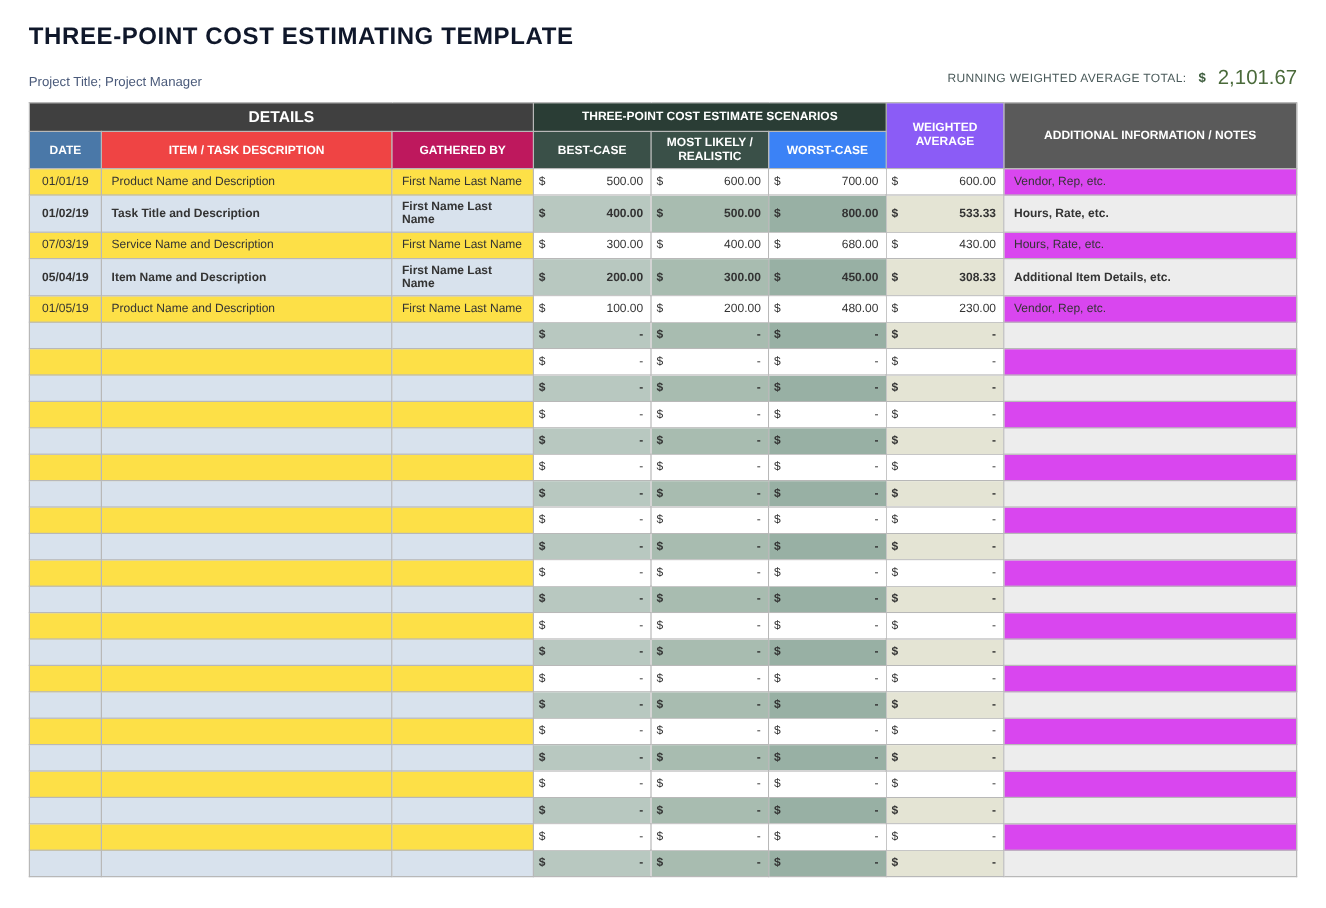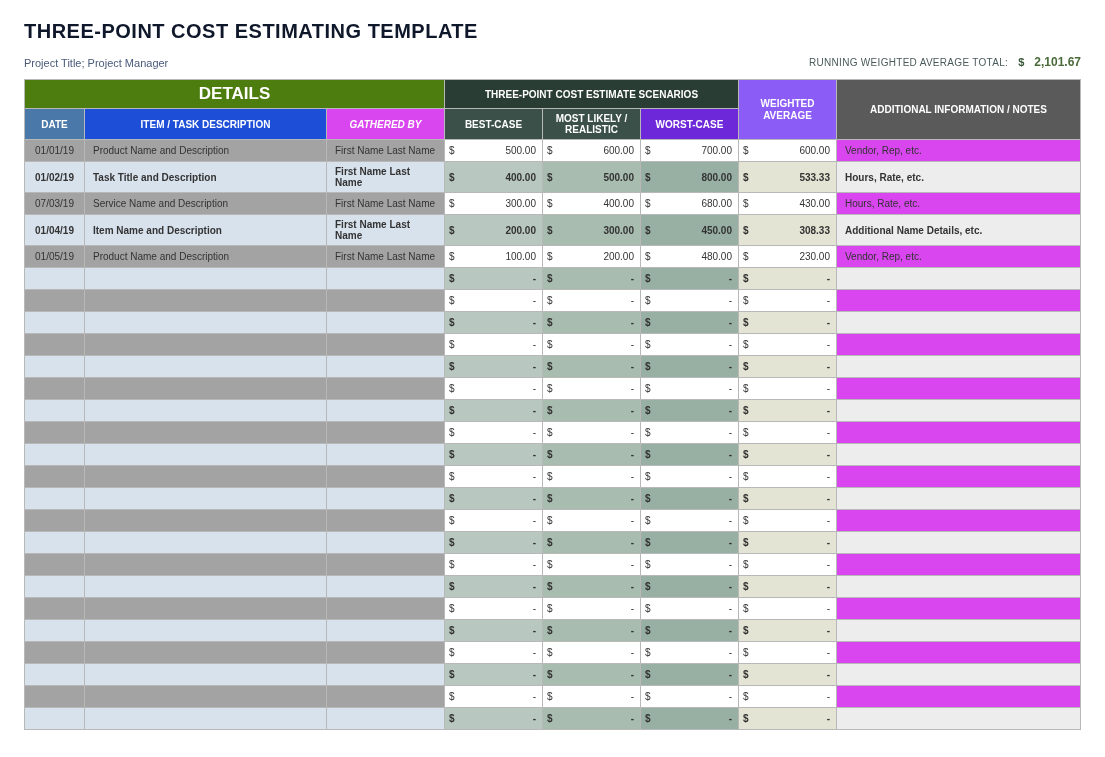--- a/index.html
+++ b/index.html
@@ -25,69 +25,69 @@
     margin-bottom: 8px;
     padding: 2px 0;
   }
   .subheader .right {
     display: flex;
     align-items: center;
     gap: 10px;
   }
   .subheader .right .lbl { color: #4a5a5a; font-size: 10px; letter-spacing: 0.3px; }
   .subheader .right .dollar { color: #3a5a3a; font-weight: bold; font-size:11px;}
-  .subheader .right .amt { color: #4a6a3a; font-weight: bold; font-size: 12px; }
+  .subheader .right .amt { color: #4a6a3a; font-weight: normal; font-size: 17px; }
 
   table {
     border-collapse: collapse;
     width: 100%;
     table-layout: fixed;
     font-size: 10px;
   }
   th, td {
     border: 1px solid #b8b8b8;
     padding: 4px 6px;
     height: 22px;
     vertical-align: middle;
   }
   th { font-weight: bold; color: #fff; text-align: center; }
 
   
-  th.details-hdr { background: #4d7c0f; font-size: 17px; }
+  th.details-hdr { background: #404040; font-size: 13px; }
   th.scenarios-hdr { background: #2a3d35; font-size: 10px; }
   th.weighted-hdr { background: #8b5cf6; font-size: 10px; line-height:1.2; }
   th.notes-hdr { background: #5a5a5a; font-size: 10px; }
 
   
   th.date-hdr { background: #4a78a8; }
-  th.item-hdr { background: #1d4ed8; margin-left: 15px; }
-  th.gathered-hdr { background: #d946ef; font-style: italic; }
+  th.item-hdr { background: #ef4444; margin-left: 15px; }
+  th.gathered-hdr { background: #be185d; }
   th.best-hdr { background: #3a5048; }
   th.most-hdr { background: #3a5048; line-height:1.1;}
-  th.worst-hdr { background: #6d28d9; }
+  th.worst-hdr { background: #3b82f6; }
 
   
   col.c-date { width: 60px; }
   col.c-item { width: 242px; }
   col.c-gathered { width: 118px; }
   col.c-best { width: 98px; }
   col.c-most { width: 98px; }
   col.c-worst { width: 98px; }
   col.c-weight { width: 98px; }
   col.c-notes { width: 244px; }
 
   td.date { text-align: center; }
   td.txt { text-align: left; padding-left: 8px; }
   td.money { position: relative; text-align: right; padding-right: 6px; padding-left: 12px;}
   td.money .curr { position: absolute; left: 4px; }
   td.notes { text-align: left; padding-left: 8px; }
 
   
   tr.odd td.details-bg { background: #d8e2ed; }
-  tr.even td.details-bg { background: #a3a3a3; }
+  tr.even td.details-bg { background: #fde047; }
   tr.odd td.best-bg { background: #b8c8c0; }
   tr.even td.best-bg { background: #fff; }
   tr.odd td.most-bg { background: #a8bcb0; }
   tr.even td.most-bg { background: #fff; }
   tr.odd td.worst-bg { background: #98b0a4; }
   tr.even td.worst-bg { background: #fff; }
   tr.odd td.weight-bg { background: #e4e4d4; }
   tr.even td.weight-bg { background: #fff; }
   tr.odd td.notes-bg { background: #ededed; }
   tr.even td.notes-bg { background: #d946ef; }
@@ -161,28 +161,28 @@
         <td class="date details-bg">07/03/19</td>
         <td class="txt details-bg">Service Name and Description</td>
         <td class="txt details-bg">First Name Last Name</td>
         <td class="money best-bg"><span class="curr">$</span>300.00</td>
         <td class="money most-bg"><span class="curr">$</span>400.00</td>
         <td class="money worst-bg"><span class="curr">$</span>680.00</td>
         <td class="money weight-bg"><span class="curr">$</span>430.00</td>
         <td class="notes notes-bg">Hours, Rate, etc.</td>
       </tr>
       <tr class="odd">
-        <td class="date details-bg">01/04/19</td>
+        <td class="date details-bg">05/04/19</td>
         <td class="txt details-bg">Item Name and Description</td>
         <td class="txt details-bg">First Name Last Name</td>
         <td class="money best-bg"><span class="curr">$</span>200.00</td>
         <td class="money most-bg"><span class="curr">$</span>300.00</td>
         <td class="money worst-bg"><span class="curr">$</span>450.00</td>
         <td class="money weight-bg"><span class="curr">$</span>308.33</td>
-        <td class="notes notes-bg">Additional Name Details, etc.</td>
+        <td class="notes notes-bg">Additional Item Details, etc.</td>
       </tr>
       <tr class="even">
         <td class="date details-bg">01/05/19</td>
         <td class="txt details-bg">Product Name and Description</td>
         <td class="txt details-bg">First Name Last Name</td>
         <td class="money best-bg"><span class="curr">$</span>100.00</td>
         <td class="money most-bg"><span class="curr">$</span>200.00</td>
         <td class="money worst-bg"><span class="curr">$</span>480.00</td>
         <td class="money weight-bg"><span class="curr">$</span>230.00</td>
         <td class="notes notes-bg">Vendor, Rep, etc.</td>

